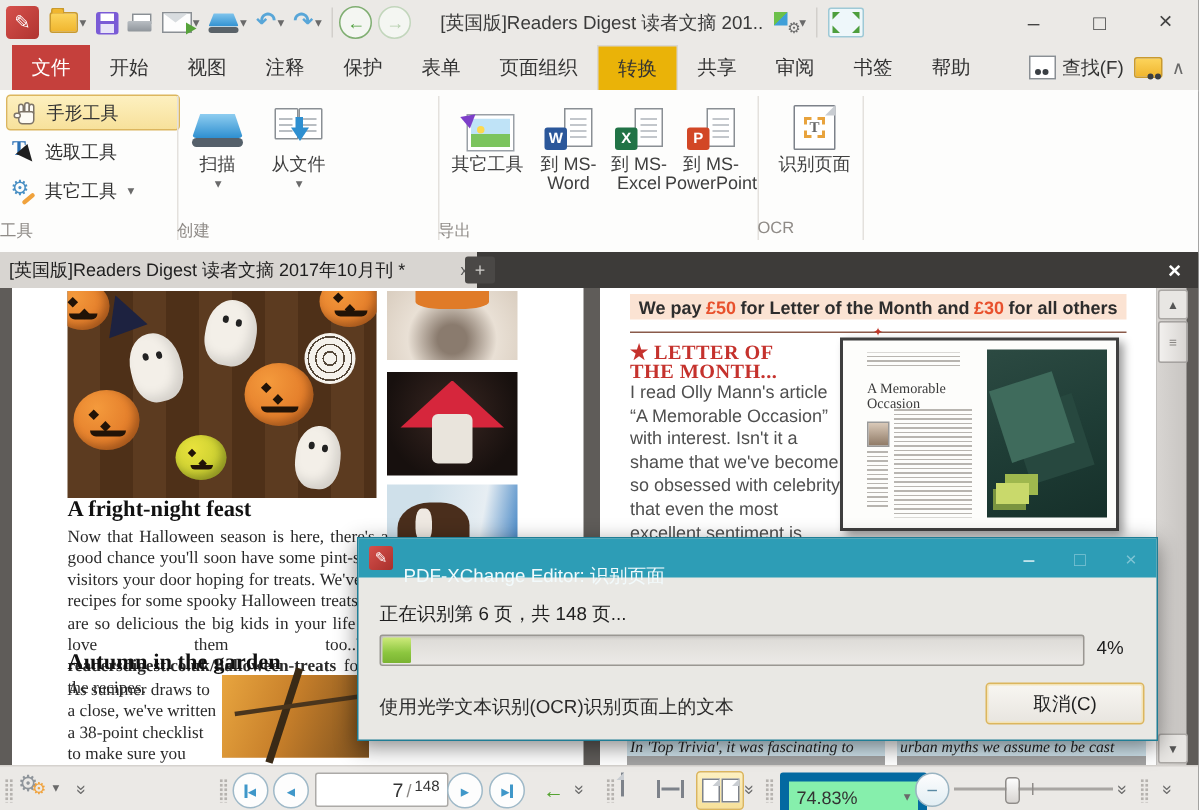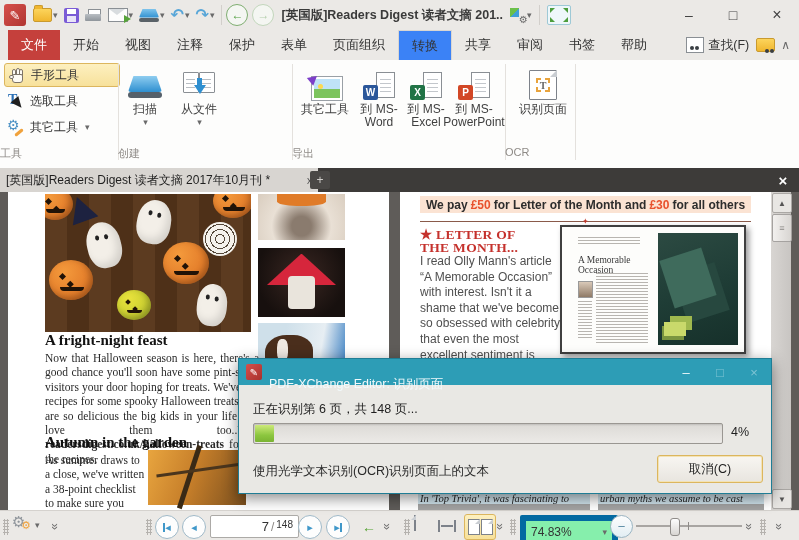--- a/index.html
+++ b/index.html
@@ -39,21 +39,21 @@
   .i-fullscr i:nth-child(1){left:2px;top:2px;border-top:5px solid #4d9e3c;border-right:5px solid transparent;}
   .i-fullscr i:nth-child(2){right:2px;top:2px;border-top:5px solid #4d9e3c;border-left:5px solid transparent;}
   .i-fullscr i:nth-child(3){left:2px;bottom:2px;border-bottom:5px solid #4d9e3c;border-right:5px solid transparent;}
   .i-fullscr i:nth-child(4){right:2px;bottom:2px;border-bottom:5px solid #4d9e3c;border-left:5px solid transparent;}
   .vsep{width:1px;height:20px;background:#d2cfcb;margin:0 4px;}
 
   
   #tabsrow{left:0;top:30px;width:799px;height:30px;background:#ebe9e6;border-bottom:1px solid #e0ddd9;}
   .rtab{padding:0 13px;height:30px;display:flex;align-items:center;color:#333;font-size:13px;}
   .rtab.file{background:#c5403c;color:#fff;margin-left:8px;}
-  .rtab.active{background:#3b82f6;border:1px solid #d9d6d2;border-bottom:none;}
+  .rtab.active{background:#eab308;border:1px solid #d9d6d2;border-bottom:none;}
   .findicon{width:16px;height:14px;background:#fff;border:1px solid #8a8f94;position:relative;}
   .findicon:before{content:"";position:absolute;left:3px;bottom:2px;width:4px;height:4px;border-radius:50%;background:#3a3f44;box-shadow:5px 0 0 #3a3f44;}
   .ffold{width:17px;height:12px;background:linear-gradient(#fcd45c,#f0b62f);border:1px solid #c99a2e;border-radius:2px;position:relative;}
   .ffold:before{content:"";position:absolute;right:0;bottom:-2px;width:4px;height:4px;border-radius:50%;background:#3a3f44;box-shadow:-5px 0 0 #3a3f44;}
 
   
   #ribbon{left:0;top:60px;width:799px;height:108px;background:#fdfdfc;border-bottom:1px solid #cfccc8;}
   .grpsep{position:absolute;top:4px;width:1px;height:96px;background:#e4e1dd;}
   .grplabel{position:absolute;top:86px;font-size:11px;color:#8f8b87;text-align:left;}
   .toolbtn{position:absolute;left:4px;width:112px;height:24px;display:flex;align-items:center;gap:6px;padding-left:4px;border-radius:3px;font-size:12px;color:#333;}
@@ -239,21 +239,21 @@
         <span class="glyph-blue">↷</span>
         <span class="caret">▾</span>
       </div>
     <span class="vsep"></span>
     <div class="circbtn" style="color:#4d9e3c;">
         <span>←</span>
       </div>
     <div class="circbtn" style="border-color:#c2d6bc;color:#b5cfae;margin-left:4px;">
         <span>→</span>
       </div>
-    <span style="margin-left:7px;color:#3a3a3a;font-size:12.5px;font-weight:bold;">[英国版]Readers Digest 读者文摘 201..</span>
+    <span style="margin-left:19px;color:#3a3a3a;font-size:12.5px;">[英国版]Readers Digest 读者文摘 201..</span>
     <div class="qbtn" style="margin-left:4px;">
       <span class="i-colors">
           <span class="mini-gear">⚙</span>
         </span>
       <span class="caret">▾</span>
     </div>
     <span class="vsep"></span>
     <div class="qbtn">
         <span class="i-fullscr">
           <i></i>

